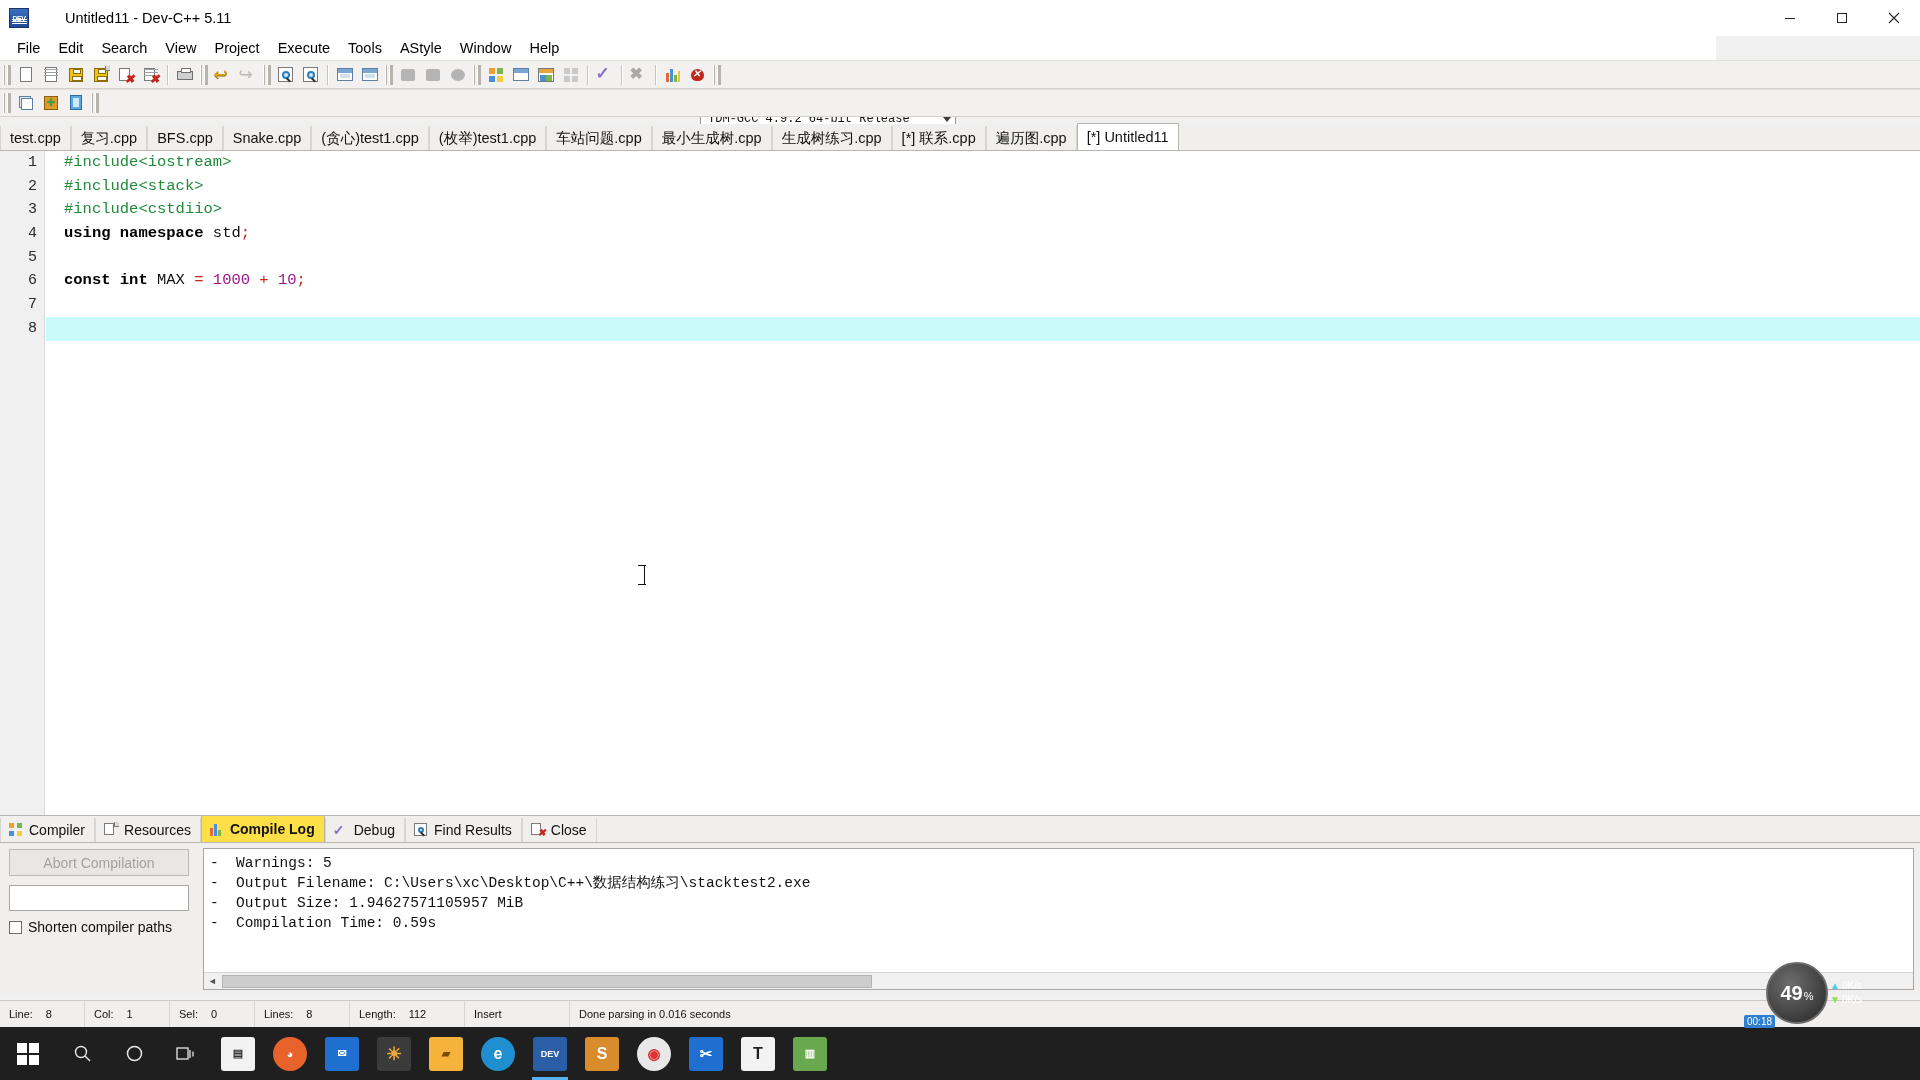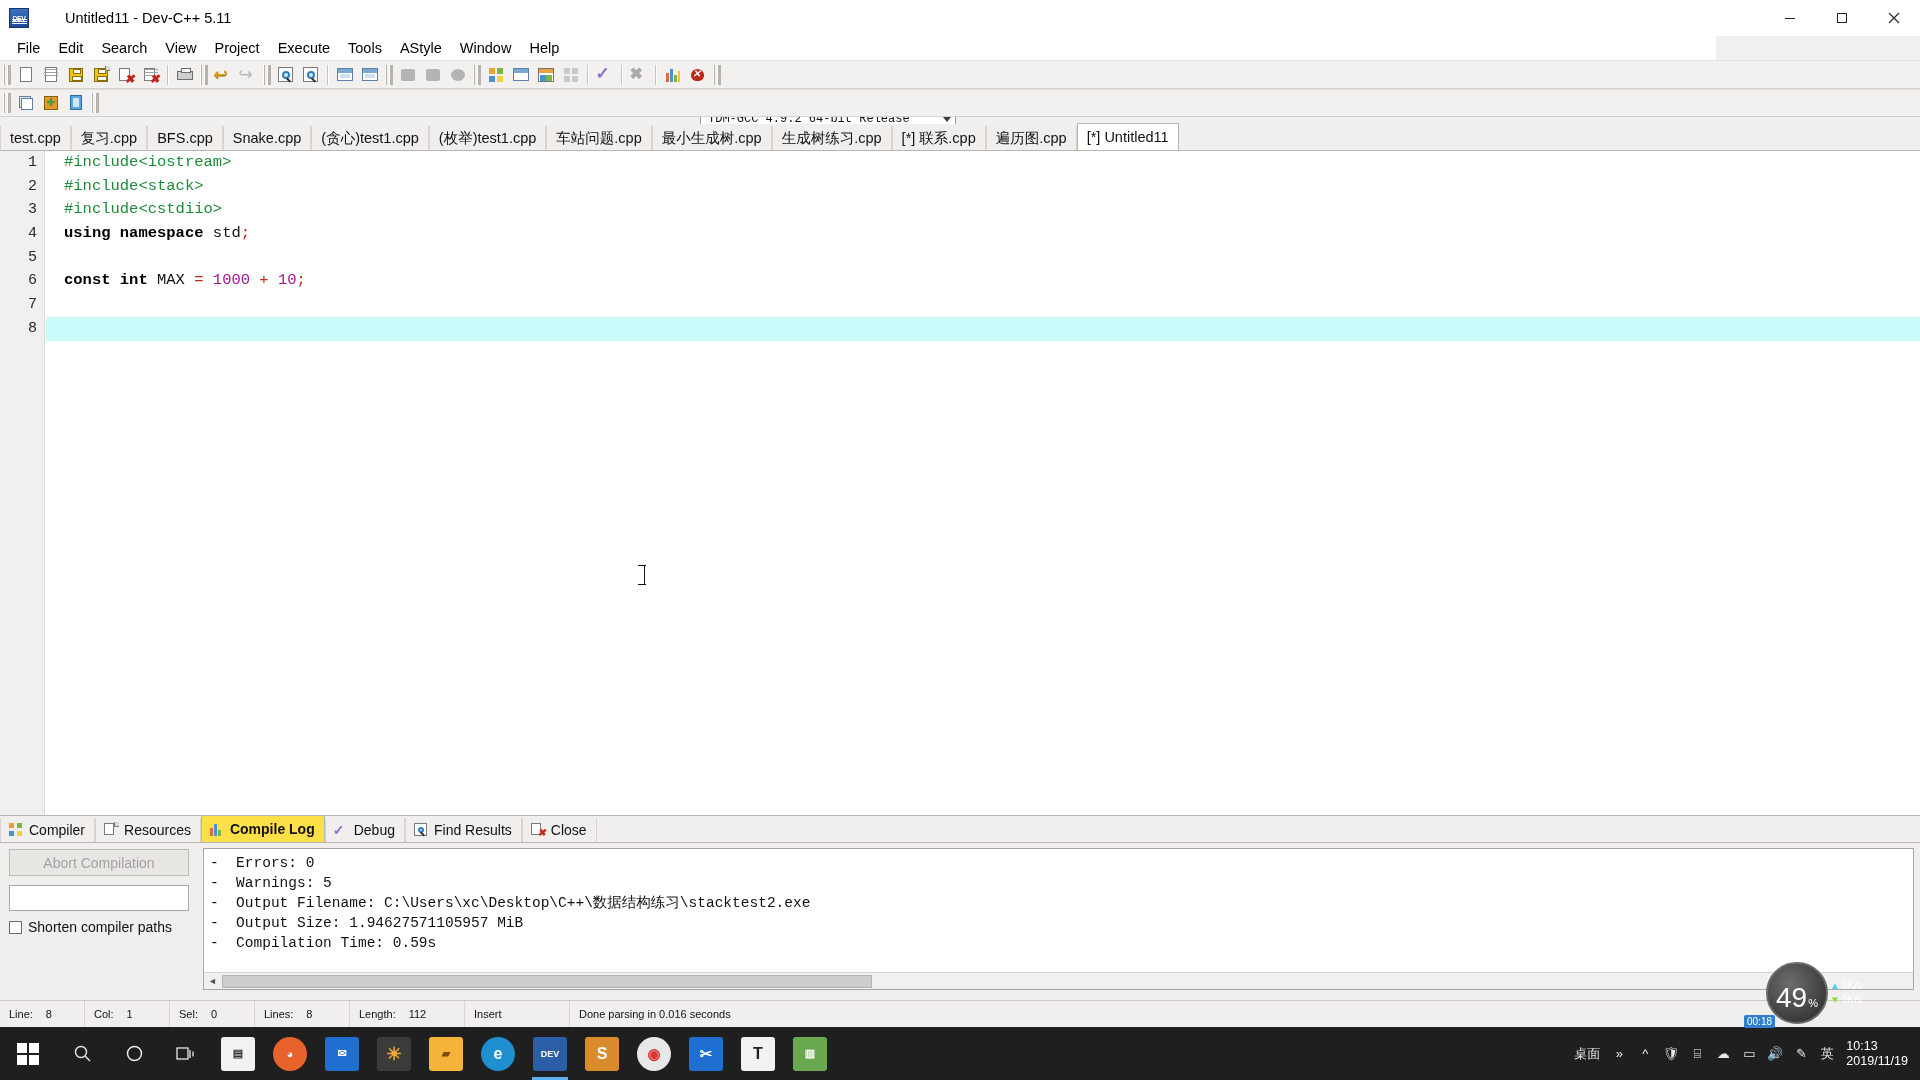--- a/index.html
+++ b/index.html
@@ -255,21 +255,21 @@
   .speedo {
     position:absolute; right:58px; top:-65px; width:96px; height:62px;
     display:flex; align-items:center;
   }
   .speed-circle {
     width:62px; height:62px; border-radius:50%;
     background:radial-gradient(circle at 38% 34%, #6d6d6d 0%, #3a3a3a 72%, #2a2a2a 100%);
     border:2px solid #6a6a6a; color:#fff; display:flex; align-items:baseline;
     justify-content:center; padding-top:18px;
   }
-  .speed-num { font-size:28px; font-weight:normal;text-align:right; }
+  .speed-num { font-size:20px; font-weight:bold;text-align:right; }
   .speed-pct { font-size:11px; margin-left:1px; }
   .speed-rates { color:#fff; font-size:10px; line-height:14px; margin-left:2px; }
   .speed-rates div { display:flex; align-items:center; gap:2px; white-space:nowrap;}
   .badge-time {
     position:absolute; left:-22px; bottom:-4px; background:#2f7fd0; color:#fff;
     font-size:10px; padding:1px 3px; border-radius:2px;
   }
 </style>
 </head>
 <body>
@@ -593,21 +593,20 @@
     <div class="bcontent">
       <div class="abortbtn">Abort Compilation</div>
       <div class="progbox"></div>
       <div class="shortrow">
         <span class="cbx"></span>
         <span>Shorten compiler paths</span>
       </div>
 
       <div class="logbox">
         <div style="padding-top:4px;">
-          <div class="logline">-  Errors: 0</div>
           <div class="logline">-  Warnings: 5</div>
           <div class="logline">-  Output Filename: C:\Users\xc\Desktop\C++\数据结构练习\stacktest2.exe</div>
           <div class="logline">-  Output Size: 1.94627571105957 MiB</div>
           <div class="logline">-  Compilation Time: 0.59s</div>
         </div>
         <div class="hscroll">
           <div class="hs-arrow">◄</div>
           <div class="hs-thumb"></div>
         </div>
       </div>
@@ -691,36 +690,20 @@
     <div class="tb-item">
       <span class="tb-app" style="background:#1f6fd0;color:#fff;font-size:15px;">✂</span>
     </div>
     <div class="tb-item">
       <span class="tb-app" style="background:#f2f2f2;color:#222;font-size:16px;">T</span>
     </div>
     <div class="tb-item">
       <span class="tb-app" style="background:#6aa84f;color:#fff;">▥</span>
     </div>
 
-    <div class="tray">
-      <span class="tray-ico" style="width:auto;padding:0 6px;font-size:13px;">桌面</span>
-      <span class="tray-ico">»</span>
-      <span class="tray-ico">^</span>
-      <span class="tray-ico">🛡</span>
-      <span class="tray-ico">⌸</span>
-      <span class="tray-ico">☁</span>
-      <span class="tray-ico">▭</span>
-      <span class="tray-ico">🔊</span>
-      <span class="tray-ico">✎</span>
-      <span class="tray-ico" style="font-size:13px;">英</span>
-      <span class="tray-clock">
-        <div>10:13</div>
-        <div>2019/11/19</div>
-      </span>
-    </div>
 
     <div class="speedo">
       <div class="speed-circle">
         <span class="speed-num">49</span>
         <span class="speed-pct">%</span>
         <span class="badge-time">00:18</span>
       </div>
       <div class="speed-rates">
         <div>
             <span style="color:#4ad0f0;">▲</span>

